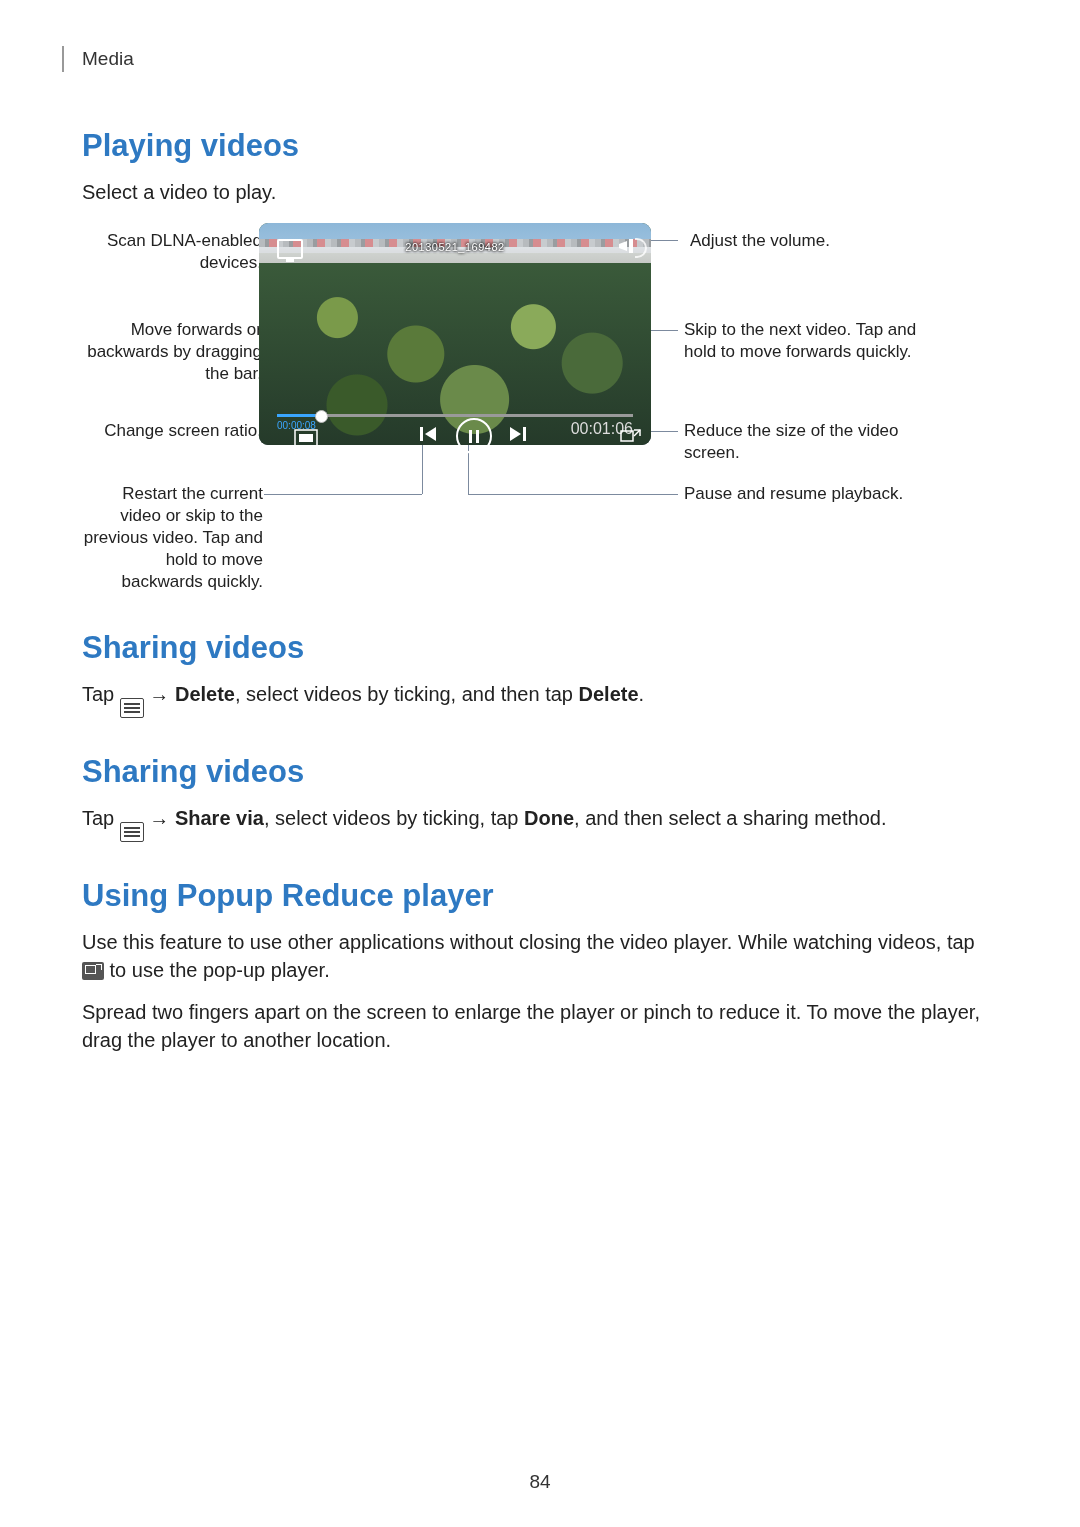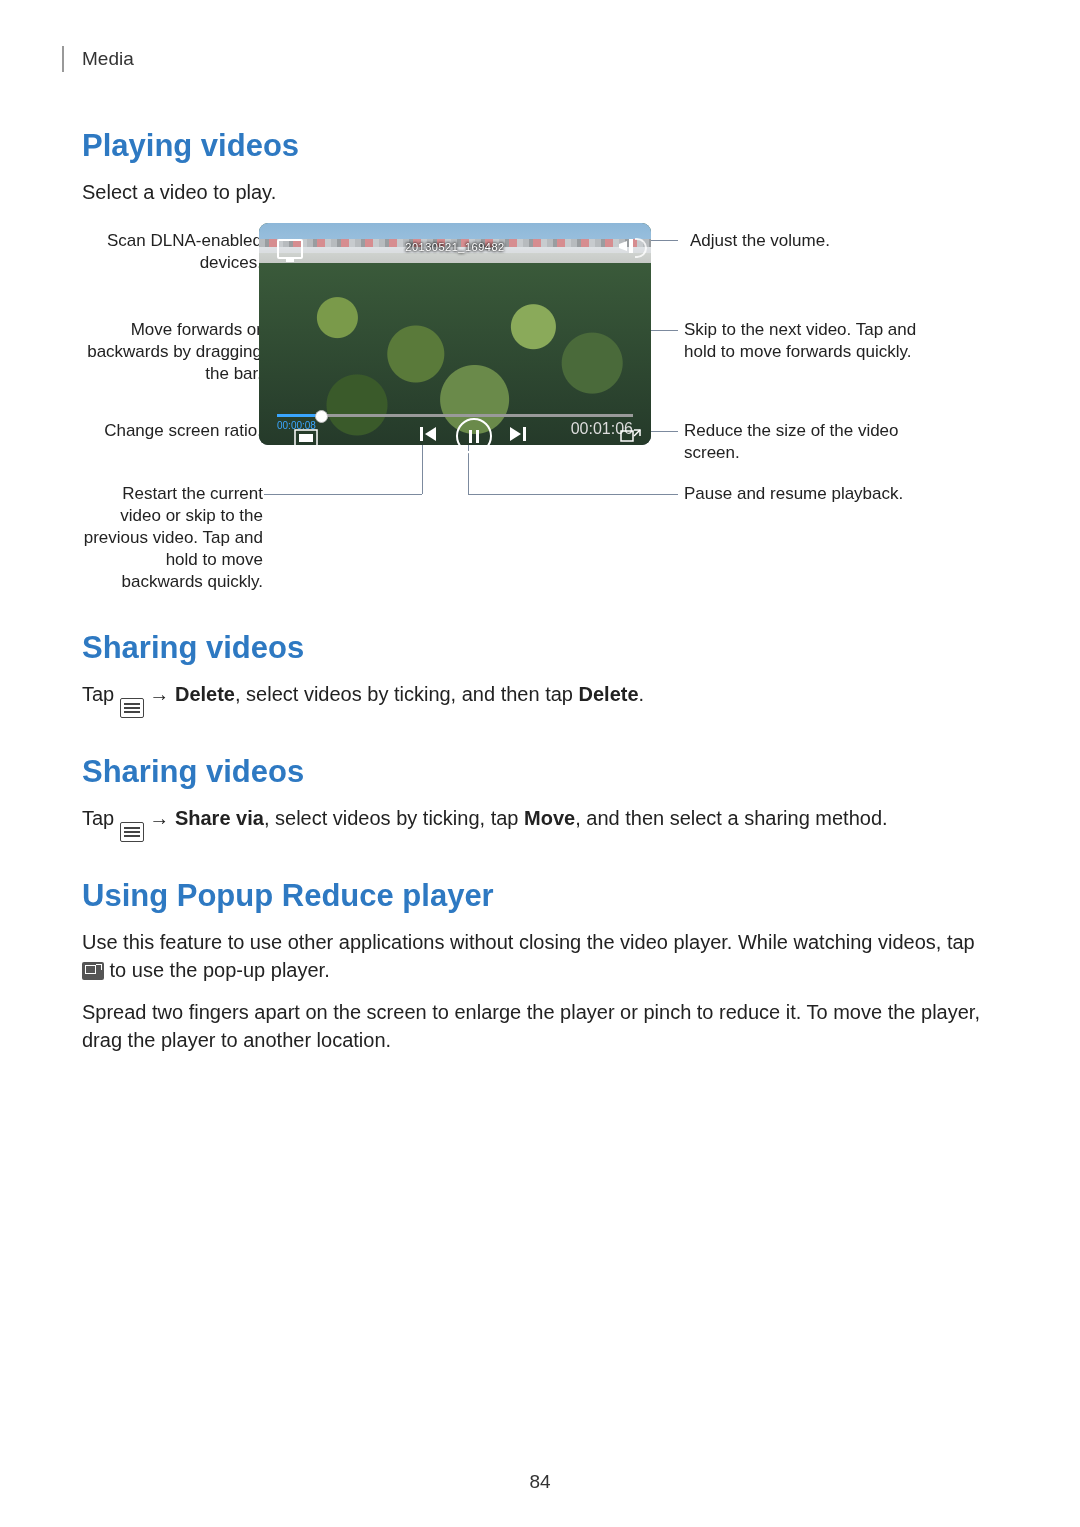--- a/index.html
+++ b/index.html
@@ -273,21 +273,21 @@
         <span></span>
       </span><span> → </span><span class="strong">Delete</span><span>, select videos by ticking, and then tap </span><span class="strong">Delete</span><span>.</span>
   </p>
 
   <h2 class="section">Sharing videos</h2>
   <p class="body">
     <span>Tap </span><span class="menu-icon">
         <span></span>
         <span></span>
         <span></span>
-      </span><span> → </span><span class="strong">Share via</span><span>, select videos by ticking, tap </span><span class="strong">Move</span><span>, and then select a sharing method.</span>
+      </span><span> → </span><span class="strong">Share via</span><span>, select videos by ticking, tap </span><span class="strong">Done</span><span>, and then select a sharing method.</span>
   </p>
 
   <h2 class="section">Using Popup Reduce player</h2>
   <p class="body2">
     <span>Use this feature to use other applications without closing the video player. While watching videos, tap </span><span class="popup-icon-inline"></span><span> to use the pop-up player.</span>
   </p>
   <p class="body">Spread two fingers apart on the screen to enlarge the player or pinch to reduce it. To move the player, drag the player to another location.</p>
 
 </div>
 

